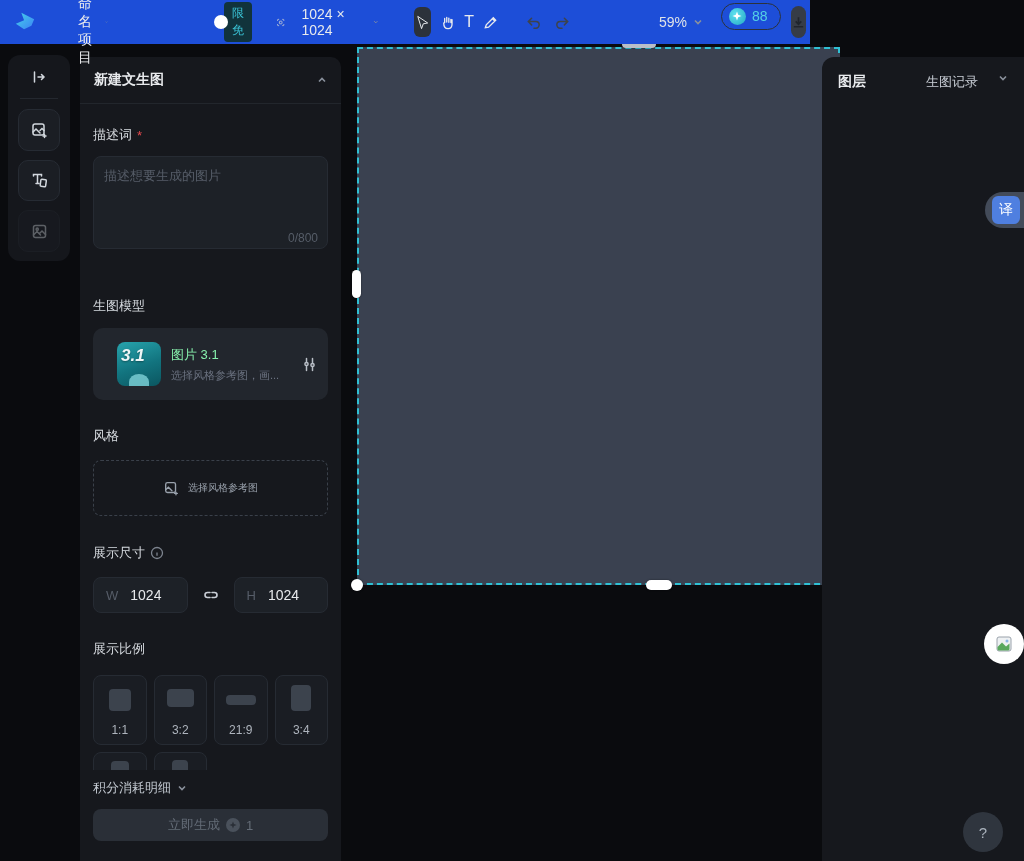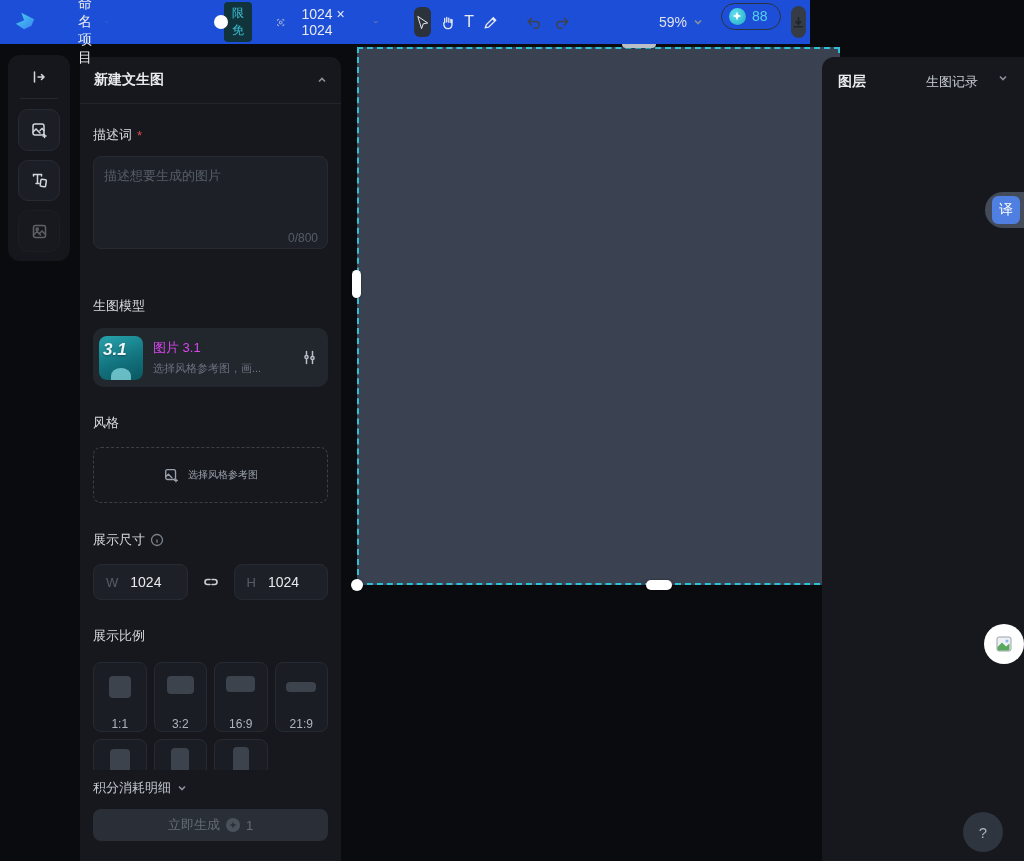--- a/index.html
+++ b/index.html
@@ -59,47 +59,47 @@
   #lp-header .title { font-size:14px; font-weight:700; }
   #lp-body { padding:0 13px; }
   .sec-label { font-size:13px; color:#d7dbe0; display:flex; align-items:center; gap:5px; }
   .req { color:#e5484d; }
   #prompt-wrap { position:relative; margin-top:12px; }
   #prompt-input { width:100%; height:93px; background:#1d2127; border:1px solid #262b33; border-radius:8px;
     resize:none; padding:10px; font-size:13px; color:#e8eaed; outline:none;
     font-family:"Liberation Sans","DejaVu Sans",sans-serif; }
   #prompt-input::placeholder { color:#565d68; }
   #char-count { position:absolute; right:10px; bottom:8px; font-size:12px; color:#565d68; }
-  #model-card { margin-top:13px; height:59px; background:#22262d; border-radius:10px; display:flex;
-    align-items:center; padding:6px 10px 6px 6px; cursor:pointer; }
+  #model-card { margin-top:13px; height:72px; background:#22262d; border-radius:10px; display:flex;
+    align-items:center; padding:6px 10px 6px 24px; cursor:pointer; }
   #model-thumb { width:44px; height:44px; border-radius:8px; flex:none; position:relative; overflow:hidden;
     background:linear-gradient(160deg,#27a4ad 0%,#12747f 55%,#0b5660 100%); }
   #model-thumb .v { position:absolute; left:4px; top:4px; font-size:17px; font-weight:700; color:#eef6f7;
     text-shadow:0 1px 2px rgba(0,0,0,.35); font-style:italic; }
   #model-thumb .fig { position:absolute; left:12px; bottom:-4px; width:20px; height:16px; border-radius:50% 50% 0 0;
     background:#7fd2d8; opacity:.8; }
   #model-info { margin-left:10px; flex:1; min-width:0; }
-  #model-info .name { font-size:13px; color:#d946ef; }
+  #model-info .name { font-size:13px; color:#86efac; }
   #model-info .desc { font-size:11px; color:#6b7280; margin-top:4px; white-space:nowrap; overflow:hidden; text-overflow:ellipsis; }
   .sliders-icon { width:17px; height:17px; stroke:#b9bfc7; stroke-width:1.5; fill:none; flex:none; }
   #style-btn { margin-top:15px; height:56px; border:1px dashed #3a404a; border-radius:8px;
     display:flex; align-items:center; justify-content:center; gap:8px; color:#9aa2ad; font-size:10px; cursor:pointer; }
   #style-btn svg { width:17px; height:17px; stroke:#9aa2ad; fill:none; stroke-width:1.5; }
   .info-ic { width:14px; height:14px; stroke:#7d848f; fill:none; stroke-width:1.3; }
   #size-row { margin-top:15px; display:flex; align-items:center; }
   .dim-box { height:36px; background:#1d2127; border:1px solid #262b33; border-radius:8px; flex:1;
     display:flex; align-items:center; padding:0 12px; gap:12px; }
   .dim-box .lab { font-size:13px; color:#565d68; }
   .dim-box input { background:transparent; border:none; outline:none; color:#e8eaed; font-size:14px; width:100%;
     font-family:"Liberation Sans","DejaVu Sans",sans-serif; }
   #link-ic { width:46px; display:flex; align-items:center; justify-content:center; flex:none; }
   #link-ic svg { width:18px; height:18px; stroke:#c9ced6; fill:none; stroke-width:1.6; }
   #ratio-grid { margin-top:17px; display:grid; grid-template-columns:repeat(4,1fr); gap:7px; }
   .ratio-cell { height:70px; background:#1a1d23; border:1px solid #262b33; border-radius:8px;
-    display:flex; flex-direction:column; align-items:center; justify-content:flex-end; cursor:pointer; }
+    display:flex; flex-direction:column; align-items:center; justify-content:flex-end; padding-bottom:7px; cursor:pointer; }
   .ratio-cell .shape { background:#3c434d; border-radius:4px; margin-bottom:auto; margin-top:13px; }
   .ratio-cell .rlab { font-size:12px; color:#aeb4bd; }
   .rs-11  { width:22px; height:22px; }
   .rs-43  { width:26px; height:20px; }
   .rs-32  { width:27px; height:18px; }
   .rs-169 { width:29px; height:16px; }
   .rs-219 { width:30px; height:10px; margin-top:19px !important; }
   .rs-34  { width:20px; height:26px; margin-top:9px !important; }
   .rs-23  { width:18px; height:27px; margin-top:8px !important; }
   .rs-916 { width:16px; height:29px; margin-top:7px !important; }
@@ -329,24 +329,20 @@
     <div id="ratio-grid">
       <div class="ratio-cell">
         <div class="shape rs-11"></div>
         <span class="rlab">1:1</span>
       </div>
       <div class="ratio-cell">
         <div class="shape rs-32"></div>
         <span class="rlab">3:2</span>
       </div>
       <div class="ratio-cell">
-        <div class="shape rs-169"></div>
-        <span class="rlab">16:9</span>
-      </div>
-      <div class="ratio-cell">
         <div class="shape rs-219"></div>
         <span class="rlab">21:9</span>
       </div>
       <div class="ratio-cell">
         <div class="shape rs-34"></div>
         <span class="rlab">3:4</span>
       </div>
       <div class="ratio-cell">
         <div class="shape rs-23"></div>
         <span class="rlab">2:3</span>

